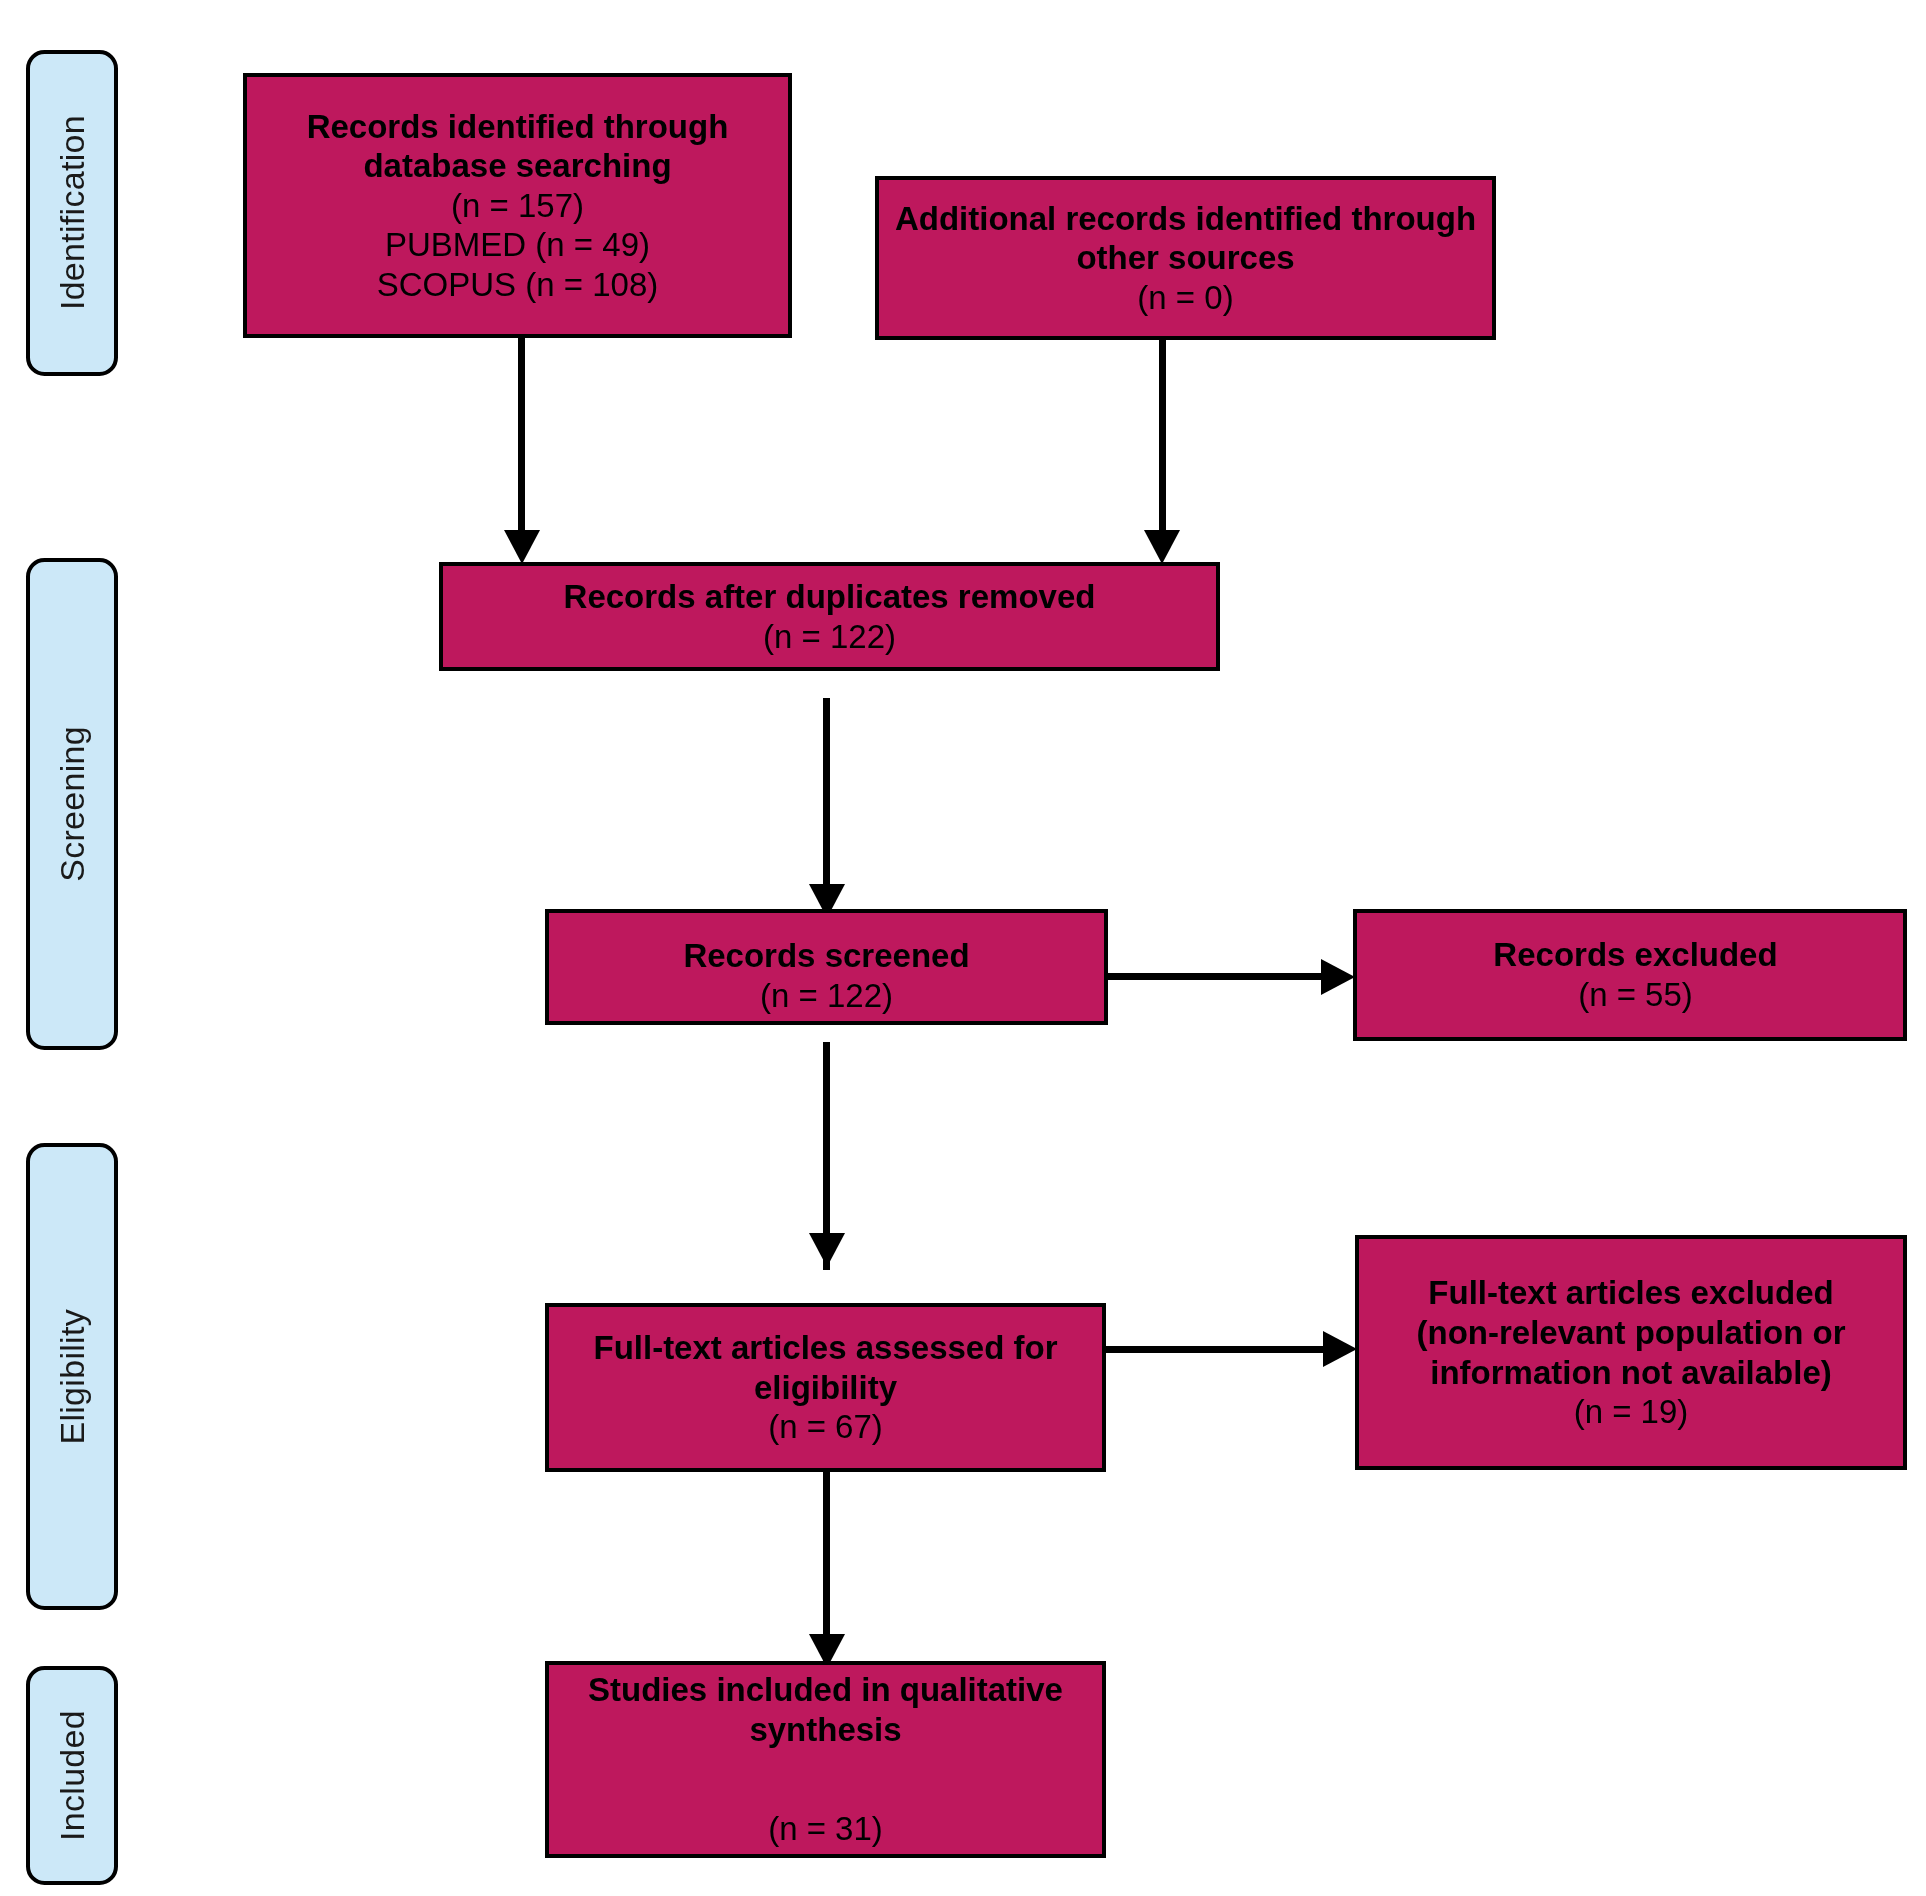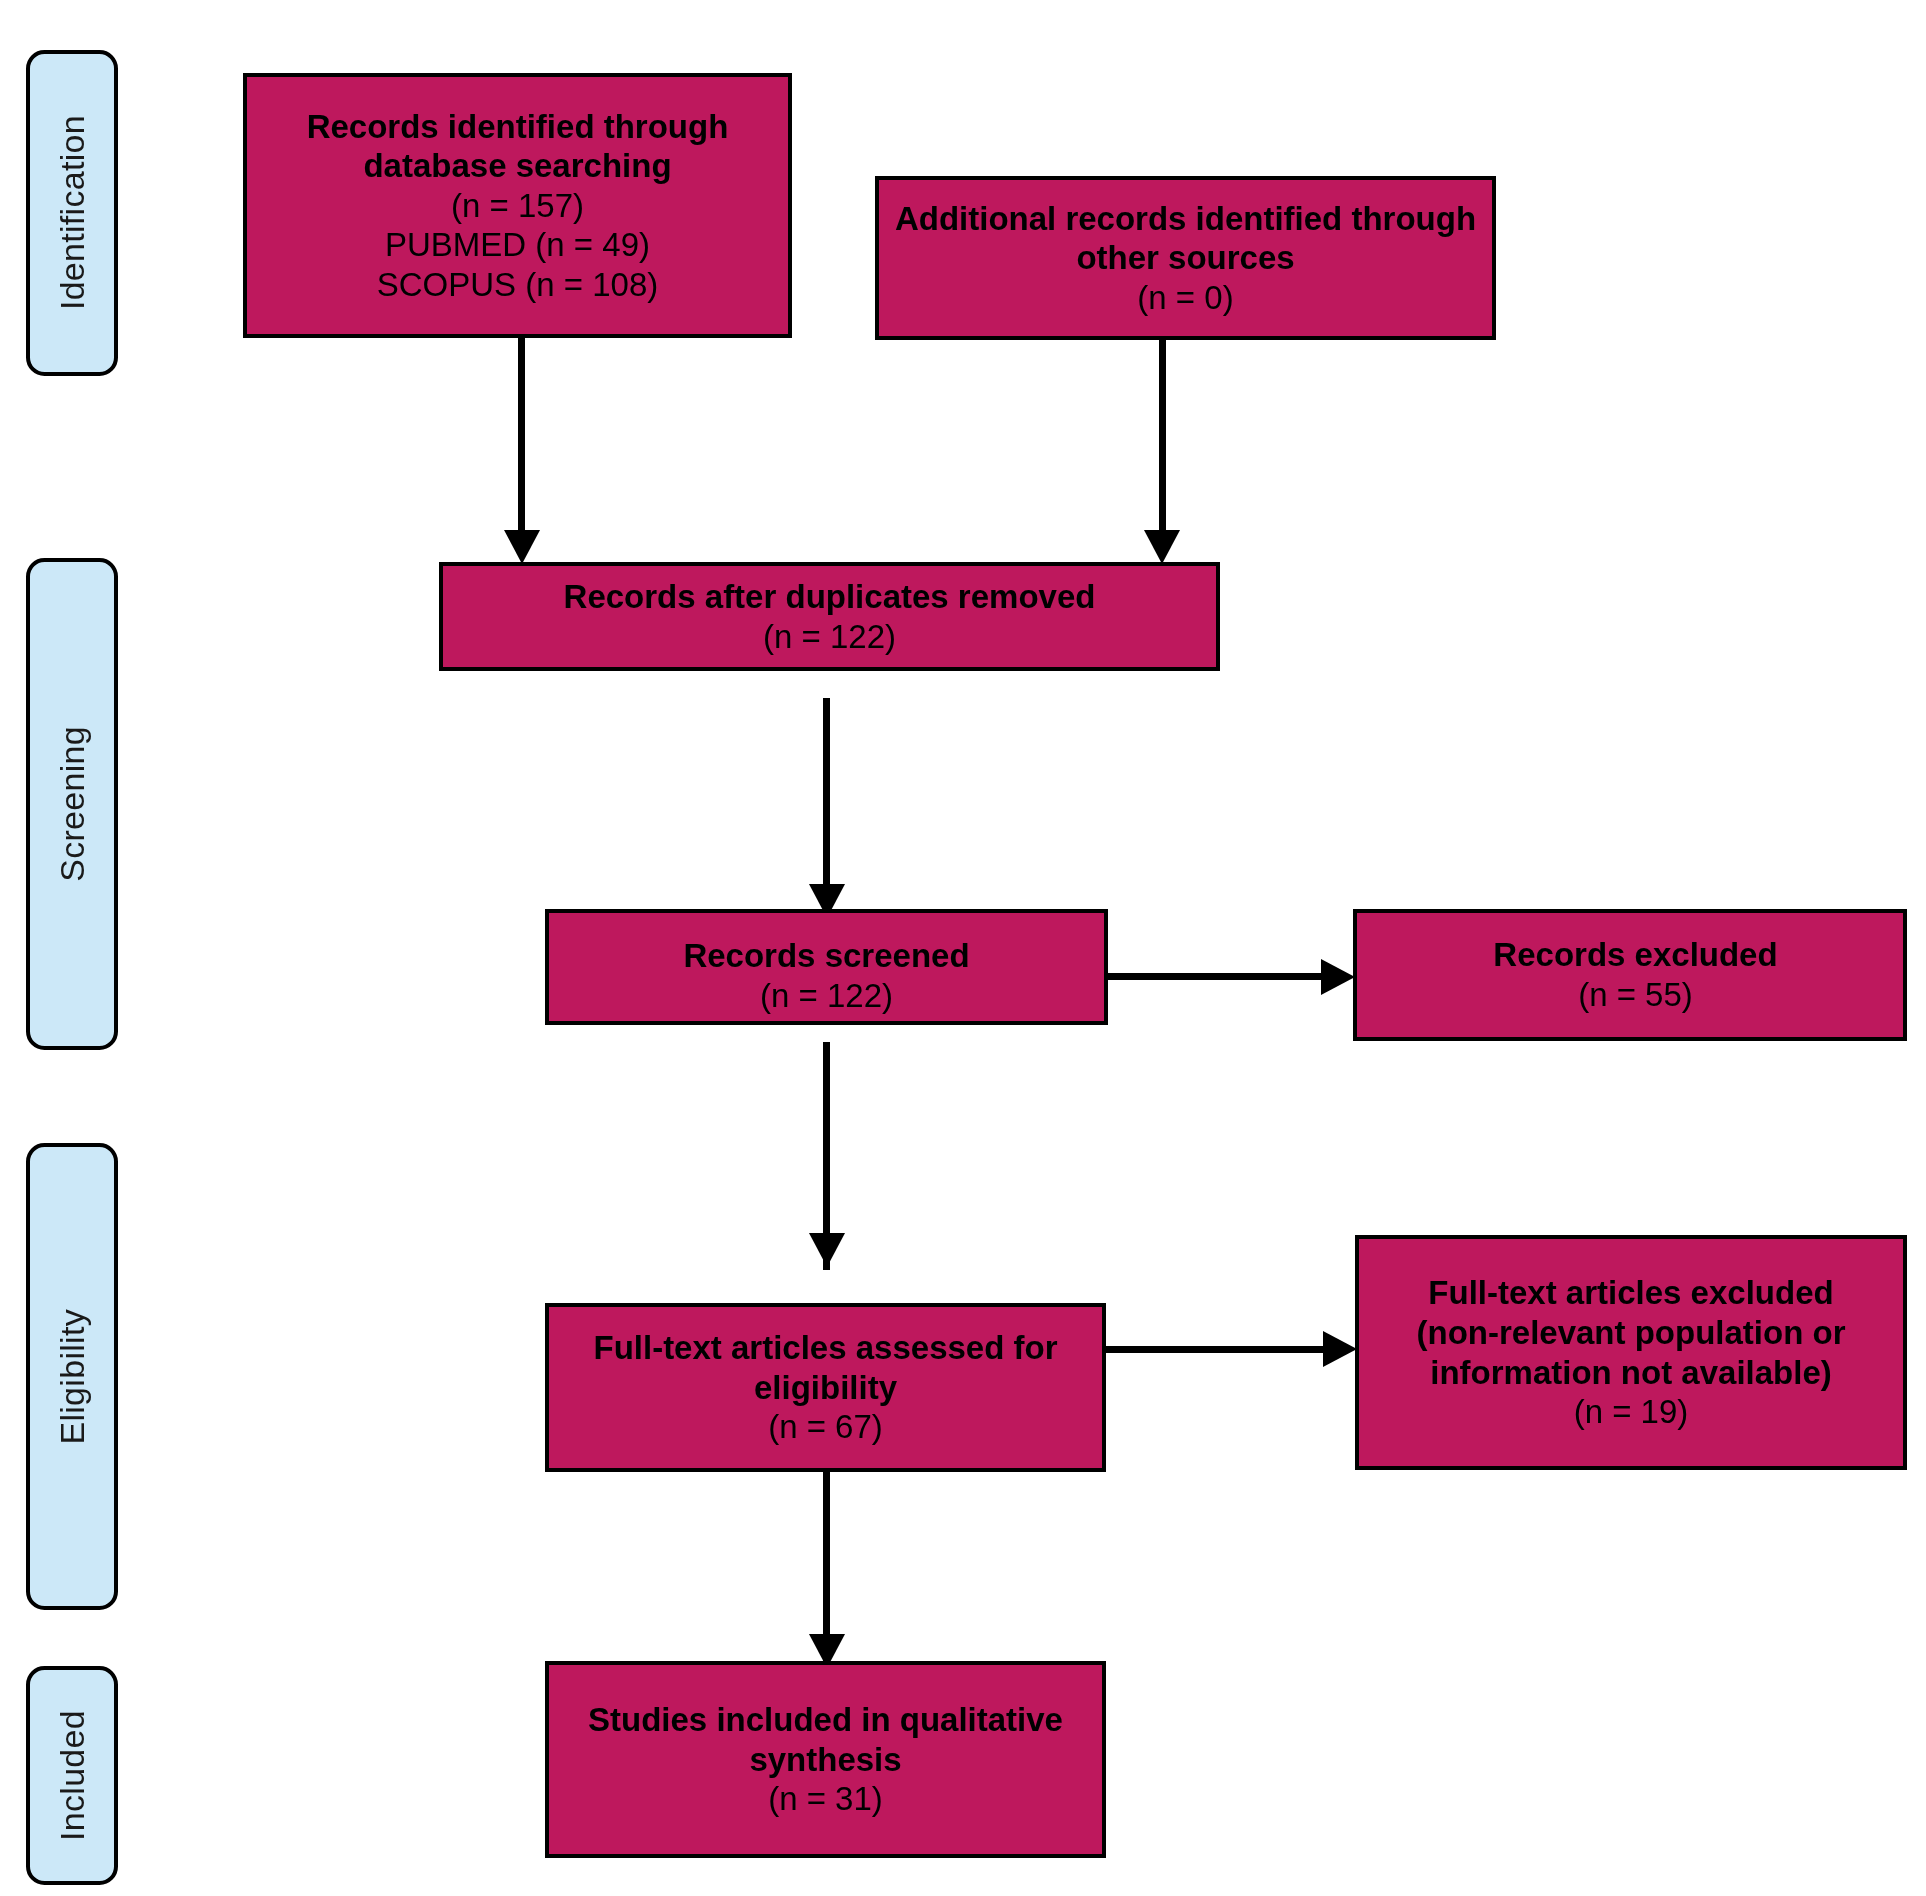--- a/index.html
+++ b/index.html
@@ -166,19 +166,19 @@
     <span class="line bold">Full-text articles assessed for eligibility</span>
     <span class="line reg">(n = 67)</span>
   </div>
 
   <div class="flow-box" style="left:1355px; top:1235px; width:552px; height:235px;">
     <span class="line bold">Full-text articles excluded</span>
     <span class="line bold">(non-relevant population or information not available)</span>
     <span class="line reg">(n = 19)</span>
   </div>
 
-  <div class="flow-box" style="left:545px; top:1661px; width:561px; height:197px;">
+  <div class="flow-box" style="left:545px; top:1661px; width:561px; height:197px;justify-content:space-between;">
     <span class="line bold">Studies included in qualitative synthesis</span>
     <span class="line reg">(n = 31)</span>
   </div>
 
 </div>
 
 
 </body></html>

